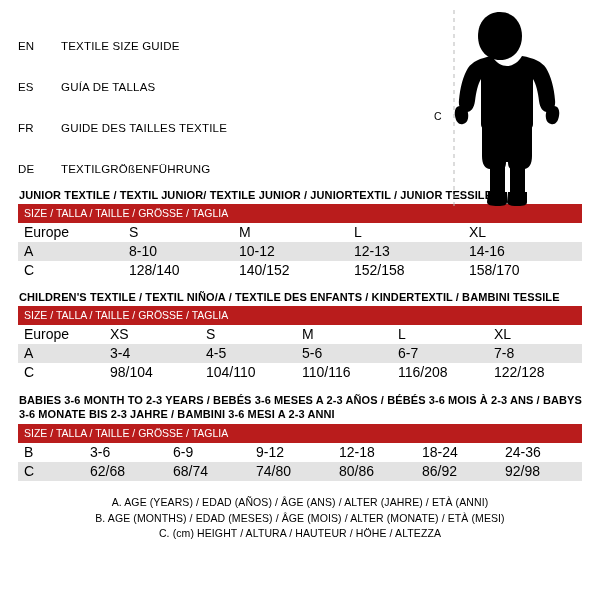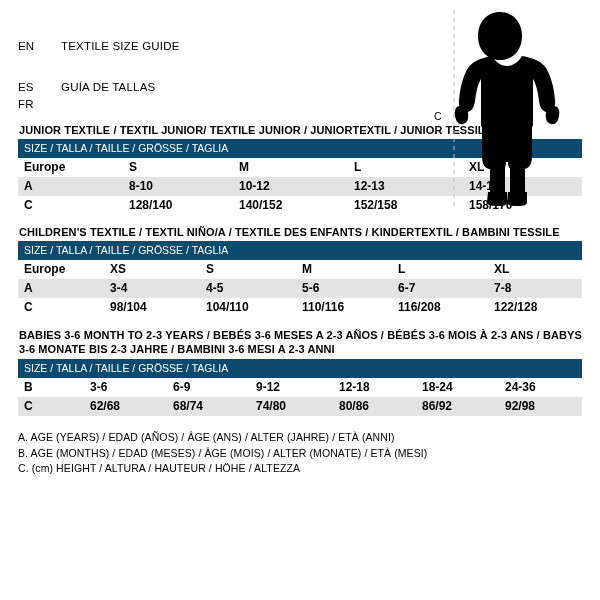--- a/index.html
+++ b/index.html
@@ -77,45 +77,45 @@
   }
   .section-title.two-line {
     line-height: 14px;
   }
   table.sizes {
     border-collapse: collapse;
     width: 564px;
     table-layout: fixed;
   }
   table.sizes td {
-    font-size: 12px;
+    font-size: 14px;
     padding: 3px 0 3px 6px;
     line-height: 13px;
     border: none;
     vertical-align: middle;
-    font-weight: bold;
   }
   tr.head td {
-    background: #0c4a6e;
+    background: #b91c1c;
     color: #ffffff;
     font-size: 10.5px;
     font-weight: normal;
   }
   tr.alt td {
     background: #e3e3e3;
   }
   tr.plain td {
     background: #ffffff;
   }
 
   
   .legend {
     margin-top: 14px;
     font-size: 10.5px;
     line-height: 15.5px;
+    text-align: center;
   }
   .legend div {
     letter-spacing: 0.1px;
   }
 </style>
 </head>
 <body>
 
 <div class="page">
 
@@ -123,20 +123,25 @@
     <div class="lang-row">
       <span class="lang-code">EN</span>
       <span class="lang-text">TEXTILE SIZE GUIDE</span>
     </div>
     <div class="lang-row">
       <span class="lang-code">ES</span>
       <span class="lang-text">GUÍA DE TALLAS</span>
     </div>
     <div class="lang-row">
       <span class="lang-code">FR</span>
+      <span class="lang-text">GUIDE DES TAILLES TEXTILE</span>
+    </div>
+    <div class="lang-row">
+      <span class="lang-code">DE</span>
+      <span class="lang-text">TEXTILGRÖßENFÜHRUNG</span>
     </div>
   </div>
 
   <div class="figure-area">
     <span class="c-label">C</span>
     <svg width="160" height="205" viewBox="0 0 160 205">
 
       <line x1="22" y1="4" x2="22" y2="200" stroke="#b9b9b9" stroke-width="1" stroke-dasharray="4,4"></line>
 
       <g fill="#000000">

